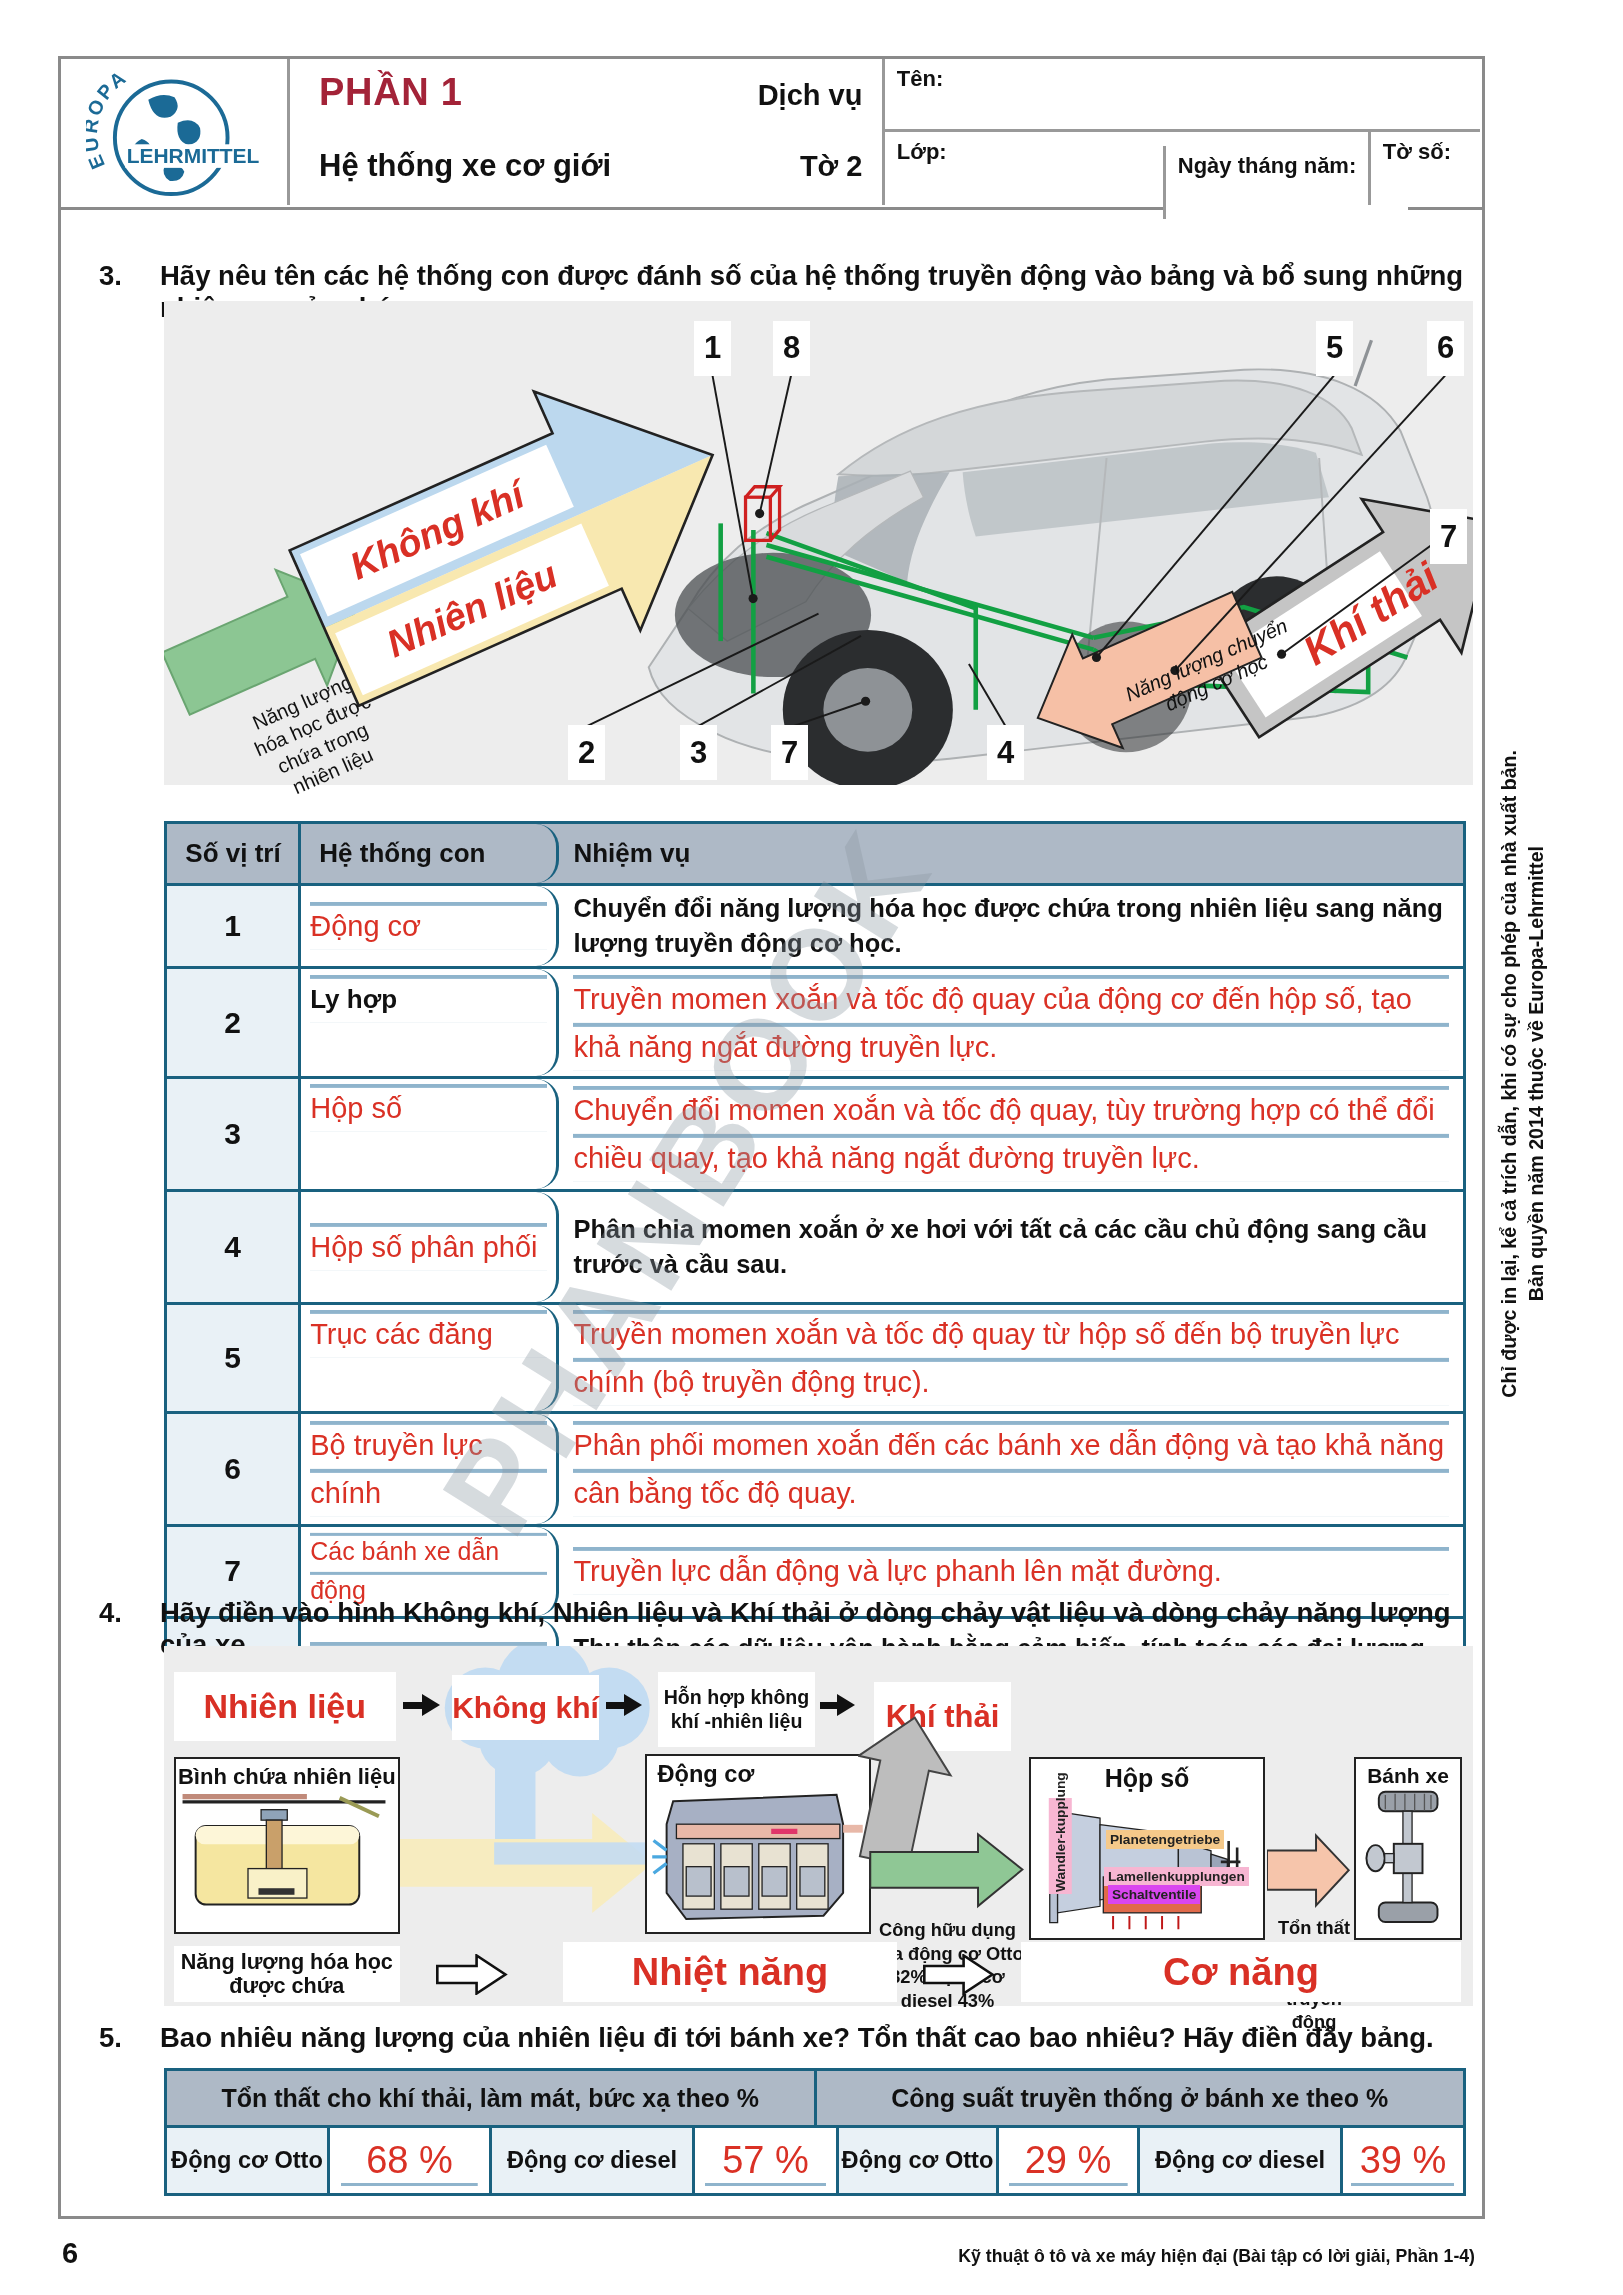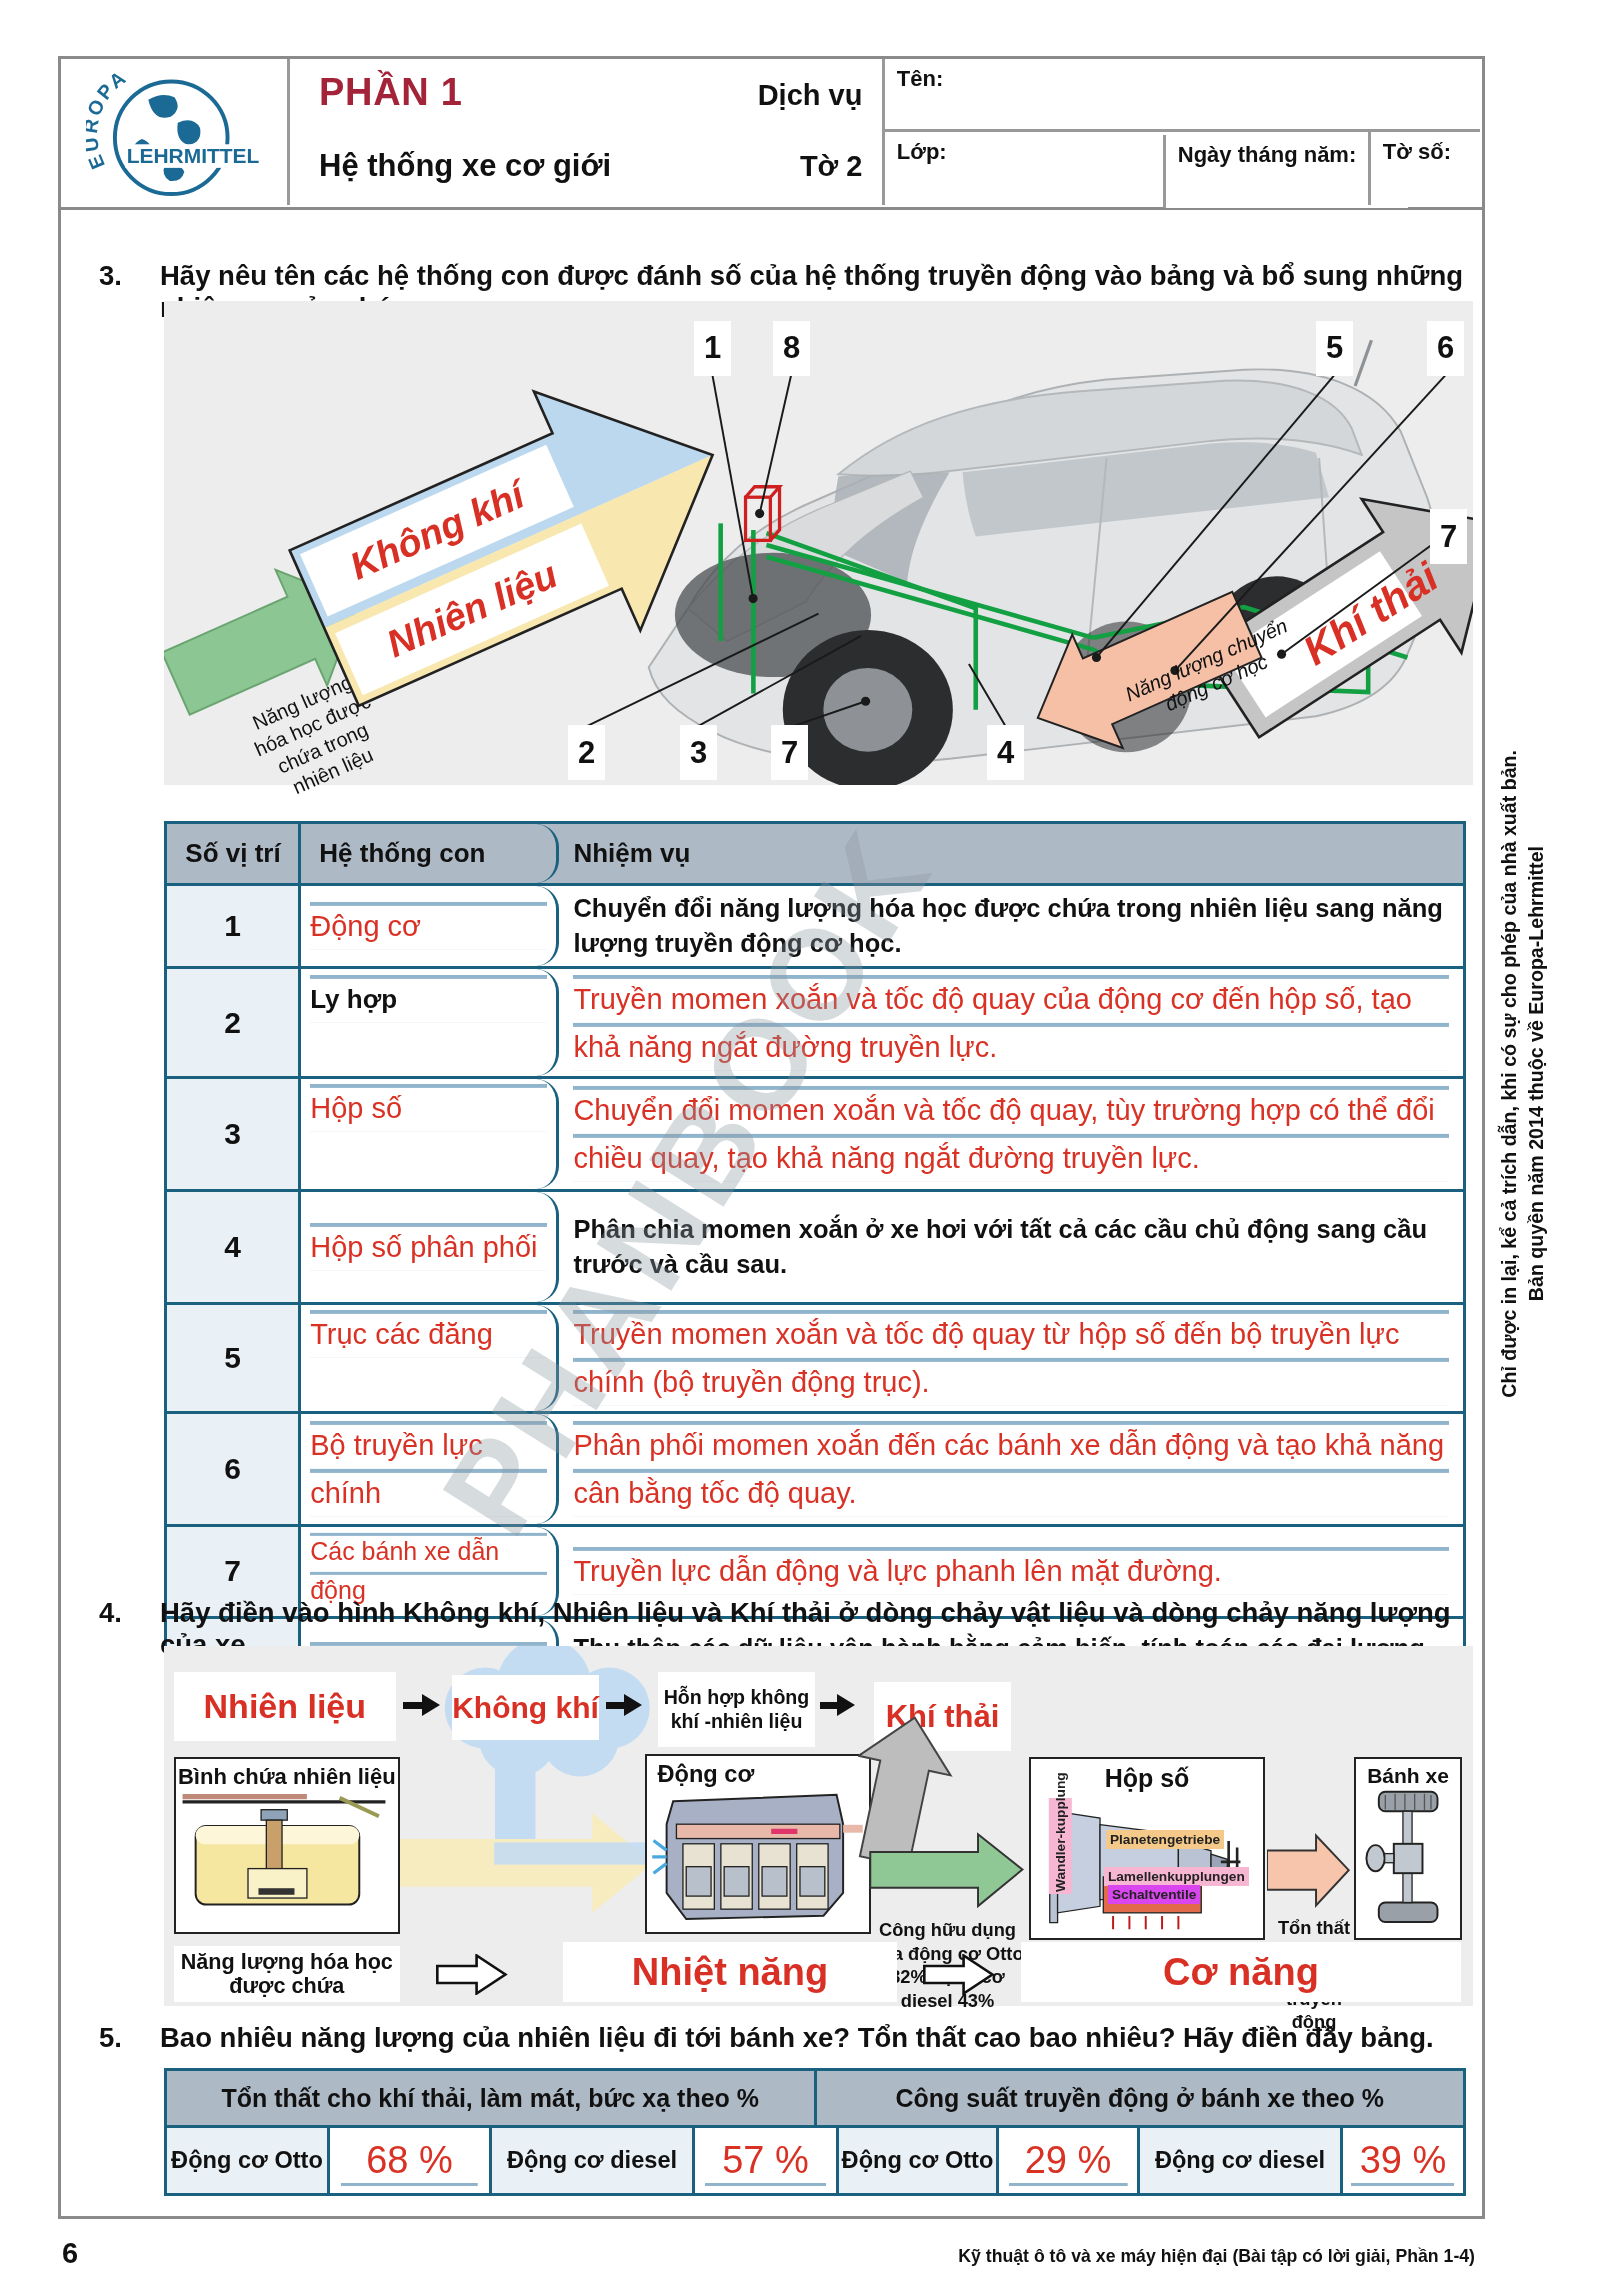--- a/index.html
+++ b/index.html
@@ -13,21 +13,21 @@
   .hdr-mid{left:232px;top:0;width:589px;height:146px;padding:11.8px 19.6px 0 26px;box-sizing:border-box;}
   .hdr-mid-row{display:flex;justify-content:space-between;align-items:baseline;}
   .part{color:#a32338;font-weight:bold;font-size:38px;letter-spacing:0.7px;}
   .service{font-weight:bold;font-size:29px;}
   .subject{font-weight:bold;font-size:31px;margin-top:34px;}
   .sheet{font-weight:bold;font-size:29px;margin-top:34px;}
   .hdr-right{left:821px;top:0;width:598px;height:146px;box-sizing:border-box;}
   .cell{box-sizing:border-box;border-left:3.3px solid #999;padding:6.5px 0 0 11.8px;font-weight:bold;font-size:22px;background:#fff;}
   .cell-name{position:absolute;left:0;top:0;width:598px;height:73px;border-bottom:3.3px solid #999;}
   .cell-class{position:absolute;left:0;top:73px;width:281px;height:73px;}
-  .cell-date{position:absolute;left:281px;top:76px;width:245px;height:73px;}
+  .cell-date{position:absolute;left:281px;top:87px;width:245px;height:73px;}
   .cell-sheetno{position:absolute;left:486px;top:73px;width:113px;height:73px;}
   
   .qnum{font-weight:bold;font-size:27.5px;}
   .qtext{font-weight:bold;font-size:27.5px;width:1315px;}
   .panel{background:#ededed;}
   
   .nbox{width:37px;height:55px;background:#fff;display:flex;align-items:center;justify-content:center;
         font-size:31px;font-weight:bold;color:#111;z-index:6;}
   
   .rot{transform-origin:0 0;}
@@ -427,21 +427,21 @@
     </svg>
     <div class="abs wbox redlbl" style="left:857px;top:296px;width:440px;height:60px;font-size:38px;">Cơ năng</div>
   </div>
 
   <div class="abs qnum" style="left:99px;top:2022px;">5.</div>
   <div class="abs qtext" style="left:160px;top:2022px;">Bao nhiêu năng lượng của nhiên liệu đi tới bánh xe? Tổn thất cao bao nhiêu? Hãy điền đầy bảng.</div>
 
   <div class="abs t2">
     <div class="hrow">
       <div class="hcell">Tổn thất cho khí thải, làm mát, bức xạ theo %</div>
-      <div class="hcell">Công suất truyền động ở bánh xe theo %</div>
+      <div class="hcell">Công suất truyền thống ở bánh xe theo %</div>
     </div>
     <div class="drow">
       <div class="lab first" style="width:160px;">Động cơ Otto</div>
       <div class="val" style="width:162px;">68 %</div>
       <div class="lab" style="width:203px;">Động cơ diesel</div>
       <div class="val" style="width:144px;">57 %</div>
       <div class="lab" style="width:160px;">Động cơ Otto</div>
       <div class="val" style="width:141px;">29 %</div>
       <div class="lab" style="width:203px;">Động cơ diesel</div>
       <div class="val" style="flex:1;">39 %</div>

